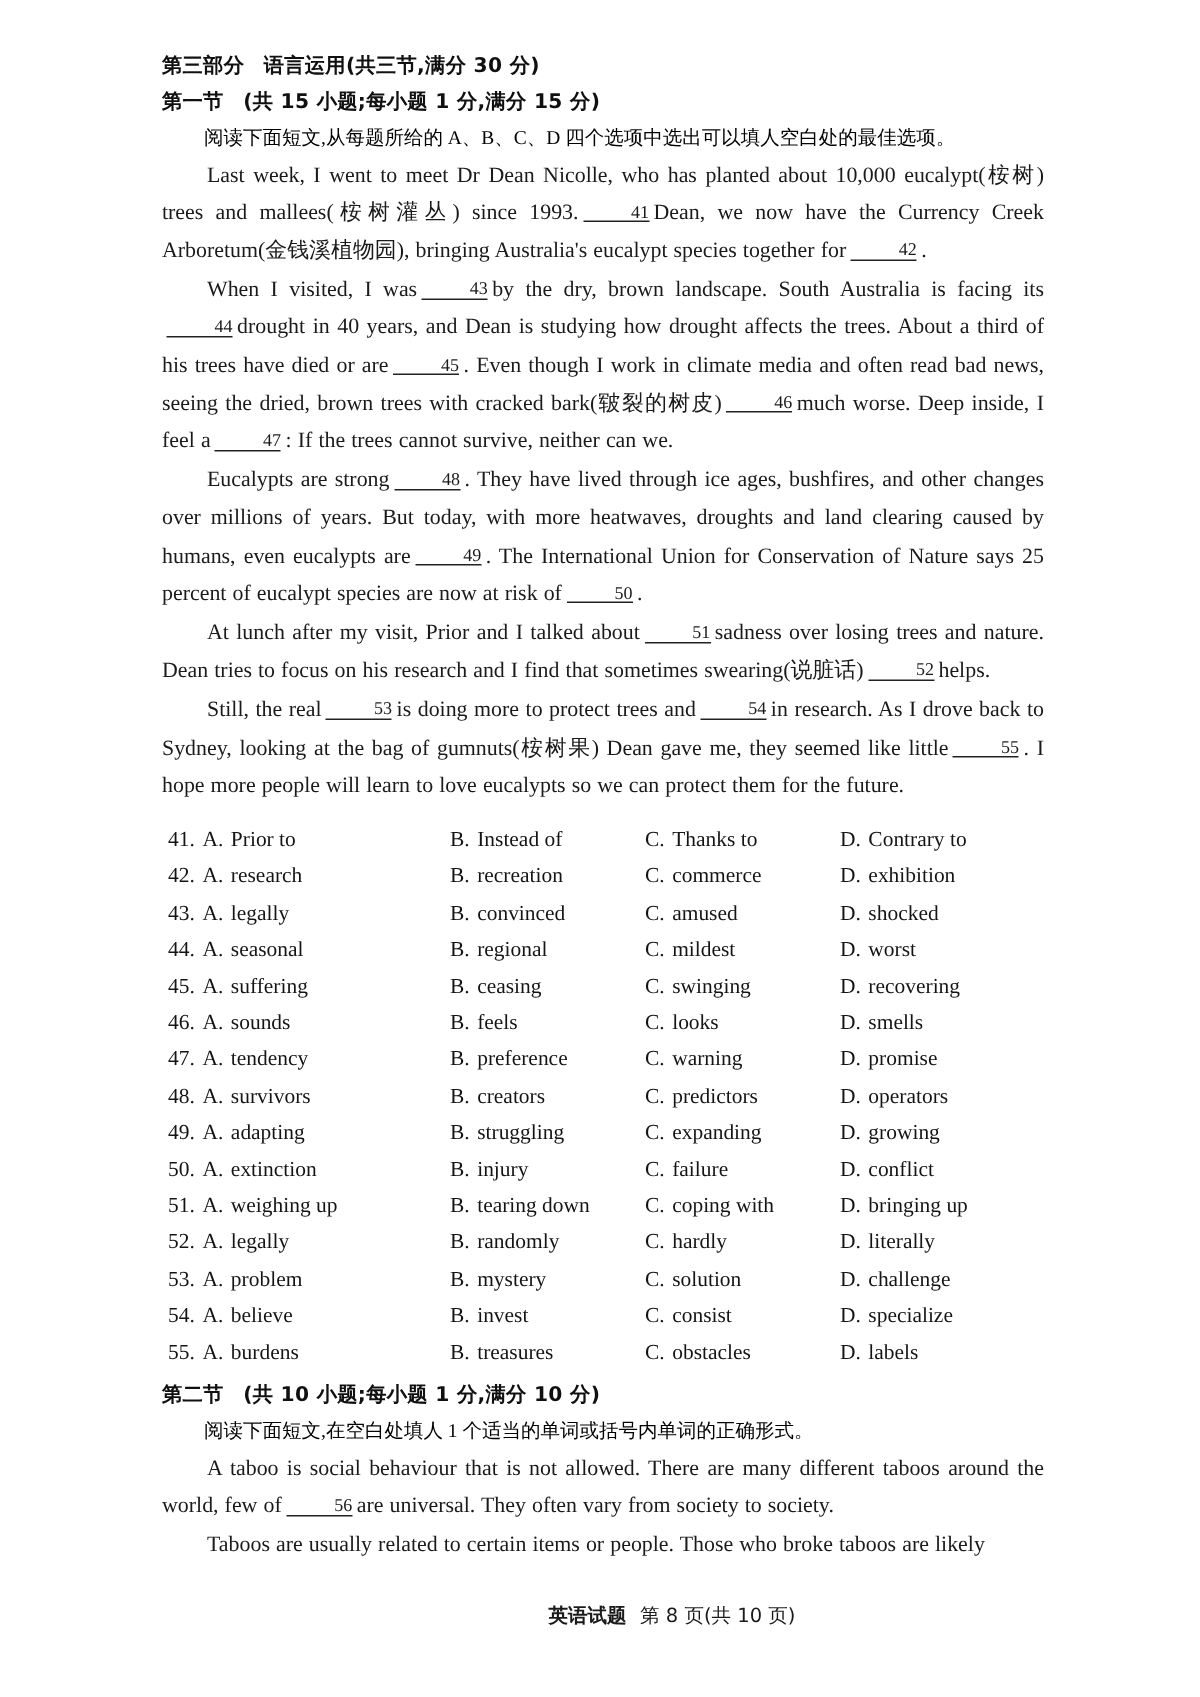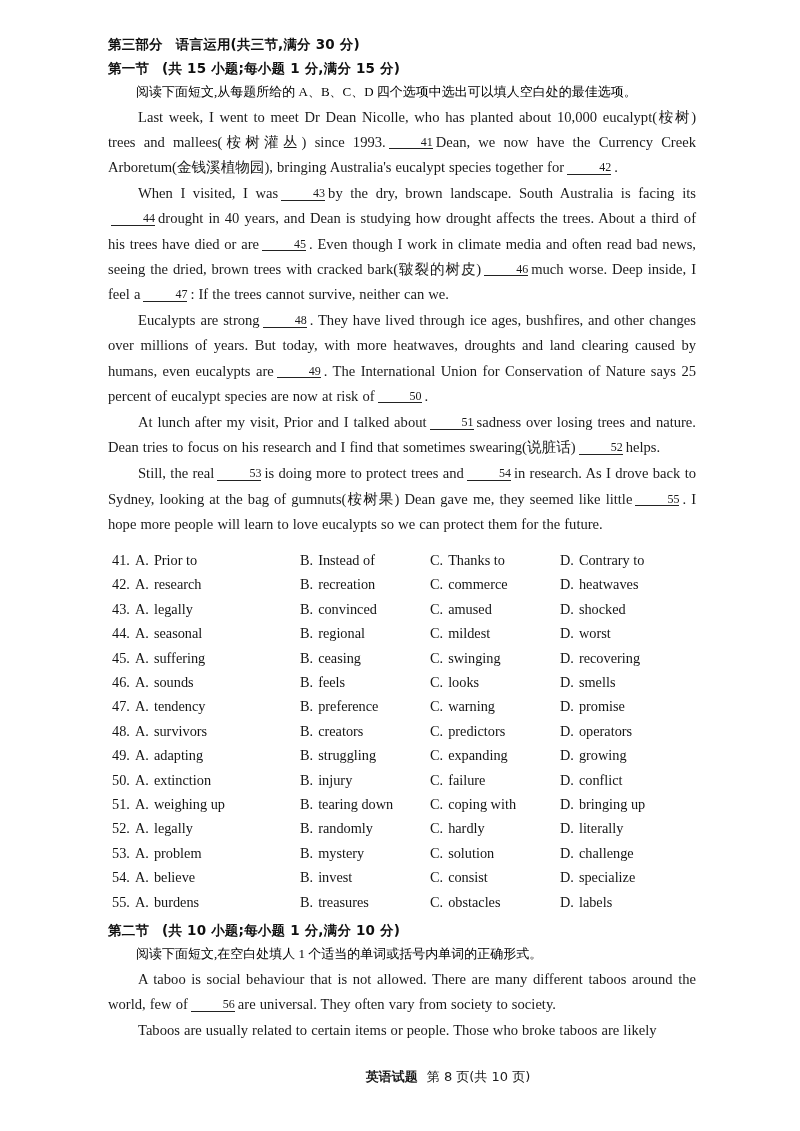--- a/index.html
+++ b/index.html
@@ -152,21 +152,21 @@
           <span class="opt a"><span class="lbl">A.</span><span>Prior to</span></span>
           <span class="opt b"><span class="lbl">B.</span><span>Instead of</span></span>
           <span class="opt c"><span class="lbl">C.</span><span>Thanks to</span></span>
           <span class="opt d"><span class="lbl">D.</span><span>Contrary to</span></span>
         </div>
         <div class="opt-row">
           <span class="opt-num">42.</span>
           <span class="opt a"><span class="lbl">A.</span><span>research</span></span>
           <span class="opt b"><span class="lbl">B.</span><span>recreation</span></span>
           <span class="opt c"><span class="lbl">C.</span><span>commerce</span></span>
-          <span class="opt d"><span class="lbl">D.</span><span>heatwaves</span></span>
+          <span class="opt d"><span class="lbl">D.</span><span>exhibition</span></span>
         </div>
         <div class="opt-row">
           <span class="opt-num">43.</span>
           <span class="opt a"><span class="lbl">A.</span><span>legally</span></span>
           <span class="opt b"><span class="lbl">B.</span><span>convinced</span></span>
           <span class="opt c"><span class="lbl">C.</span><span>amused</span></span>
           <span class="opt d"><span class="lbl">D.</span><span>shocked</span></span>
         </div>
         <div class="opt-row">
           <span class="opt-num">44.</span>

